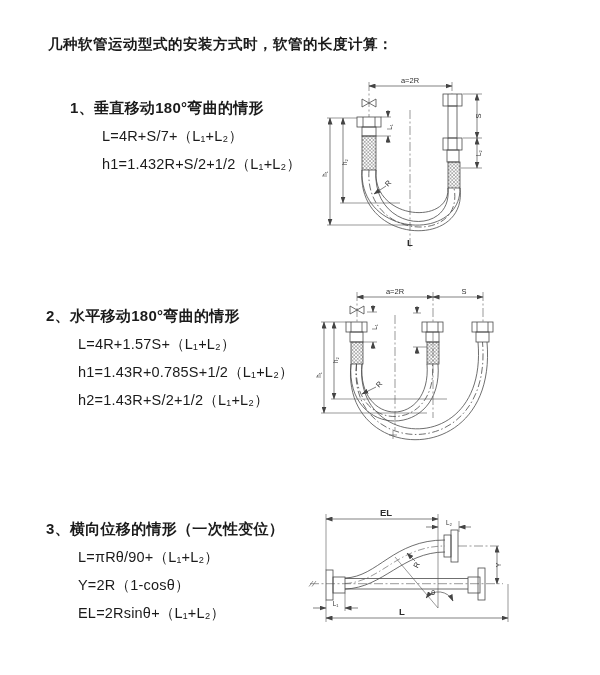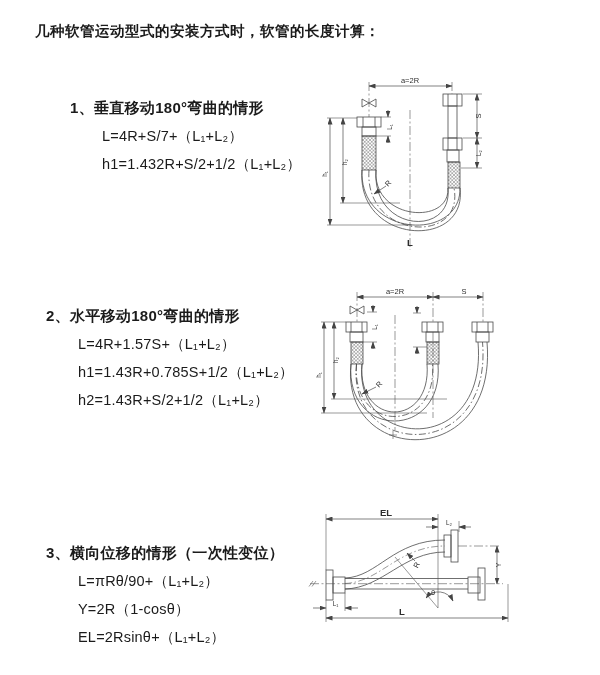--- a/index.html
+++ b/index.html
@@ -1,24 +1,24 @@
 <!DOCTYPE html>
 <html><head>
 <meta charset="utf-8">
 <style>
   html,body{margin:0;padding:0;}
   body{
     width:600px;height:675px;background:#ffffff;position:relative;
     font-family:"Liberation Sans",sans-serif;color:#1b1b1b;overflow:hidden;
   }
-  .title{position:absolute;left:35px;top:22px;font-size:14.5px;font-weight:bold;letter-spacing:.5px;margin:0;font-family:Liberation Mono, monospace;}
+  .title{position:absolute;left:35px;top:22px;font-size:14.5px;font-weight:bold;letter-spacing:.5px;margin:13px;font-family:Liberation Mono, monospace;}
   .sec{position:absolute;left:46px;width:260px;}
   .sec .heading{font-size:15px;font-weight:bold;letter-spacing:.3px;}
   .sec .formula{font-size:14.5px;margin-top:9px;margin-left:32px;letter-spacing:.2px;white-space:nowrap;}
-  #sec1{top:99px;margin-left:24px;} #sec2{top:307px;} #sec3{top:544px;}
+  #sec1{top:99px;margin-left:24px;} #sec2{top:307px;} #sec3{top:520px;}
   svg.diag{position:absolute;}
   #d1{left:300px;top:70px;} #d2{left:300px;top:280px;} #d3{left:298px;top:500px;}
   svg .ln{fill:none;stroke:#4a4a4a;stroke-width:.8;}
   svg .thin{fill:none;stroke:#555;stroke-width:.6;}
   svg .dim{fill:none;stroke:#4a4a4a;stroke-width:.7;}
   svg .cl{stroke-dasharray:9 2.5 2 2.5;}
   svg .dsh{stroke-dasharray:7 2.5 1.5 2.5;}
   svg text{fill:#2e2e2e;font-size:7.5px;}
   svg .lab-big{font-size:9.5px;font-weight:bold;}
   svg .lab-sm{font-size:6.3px;}

